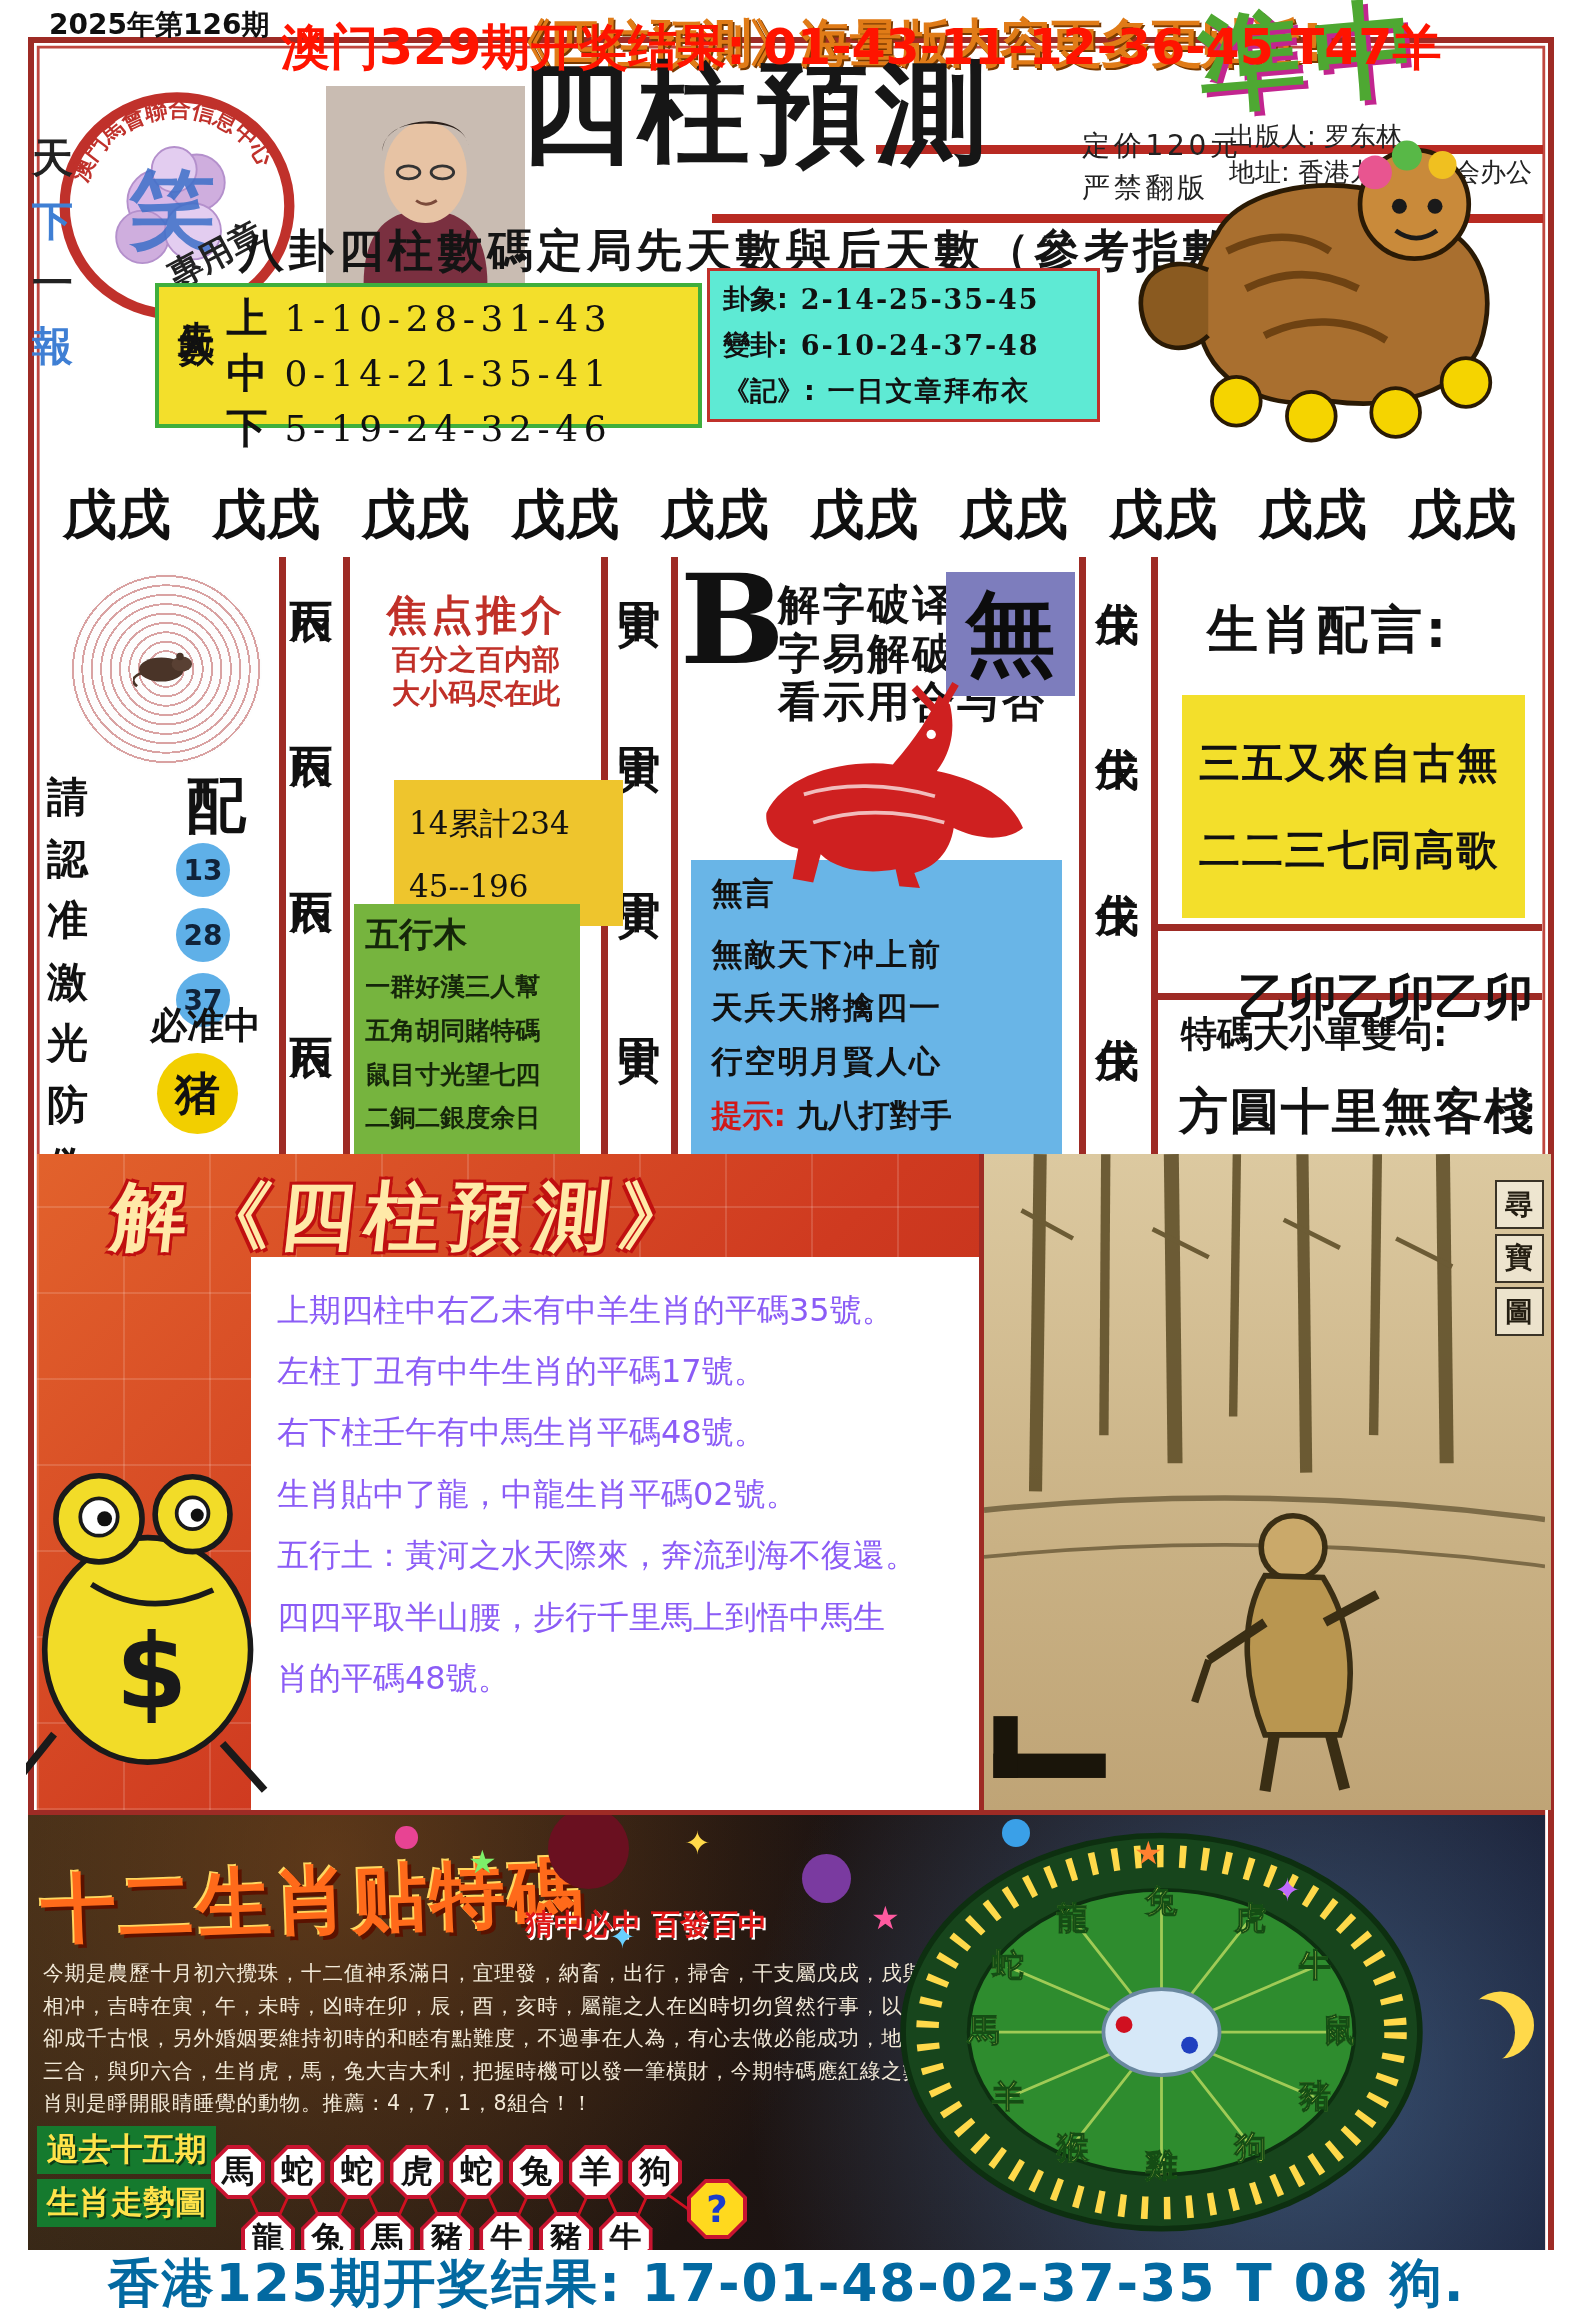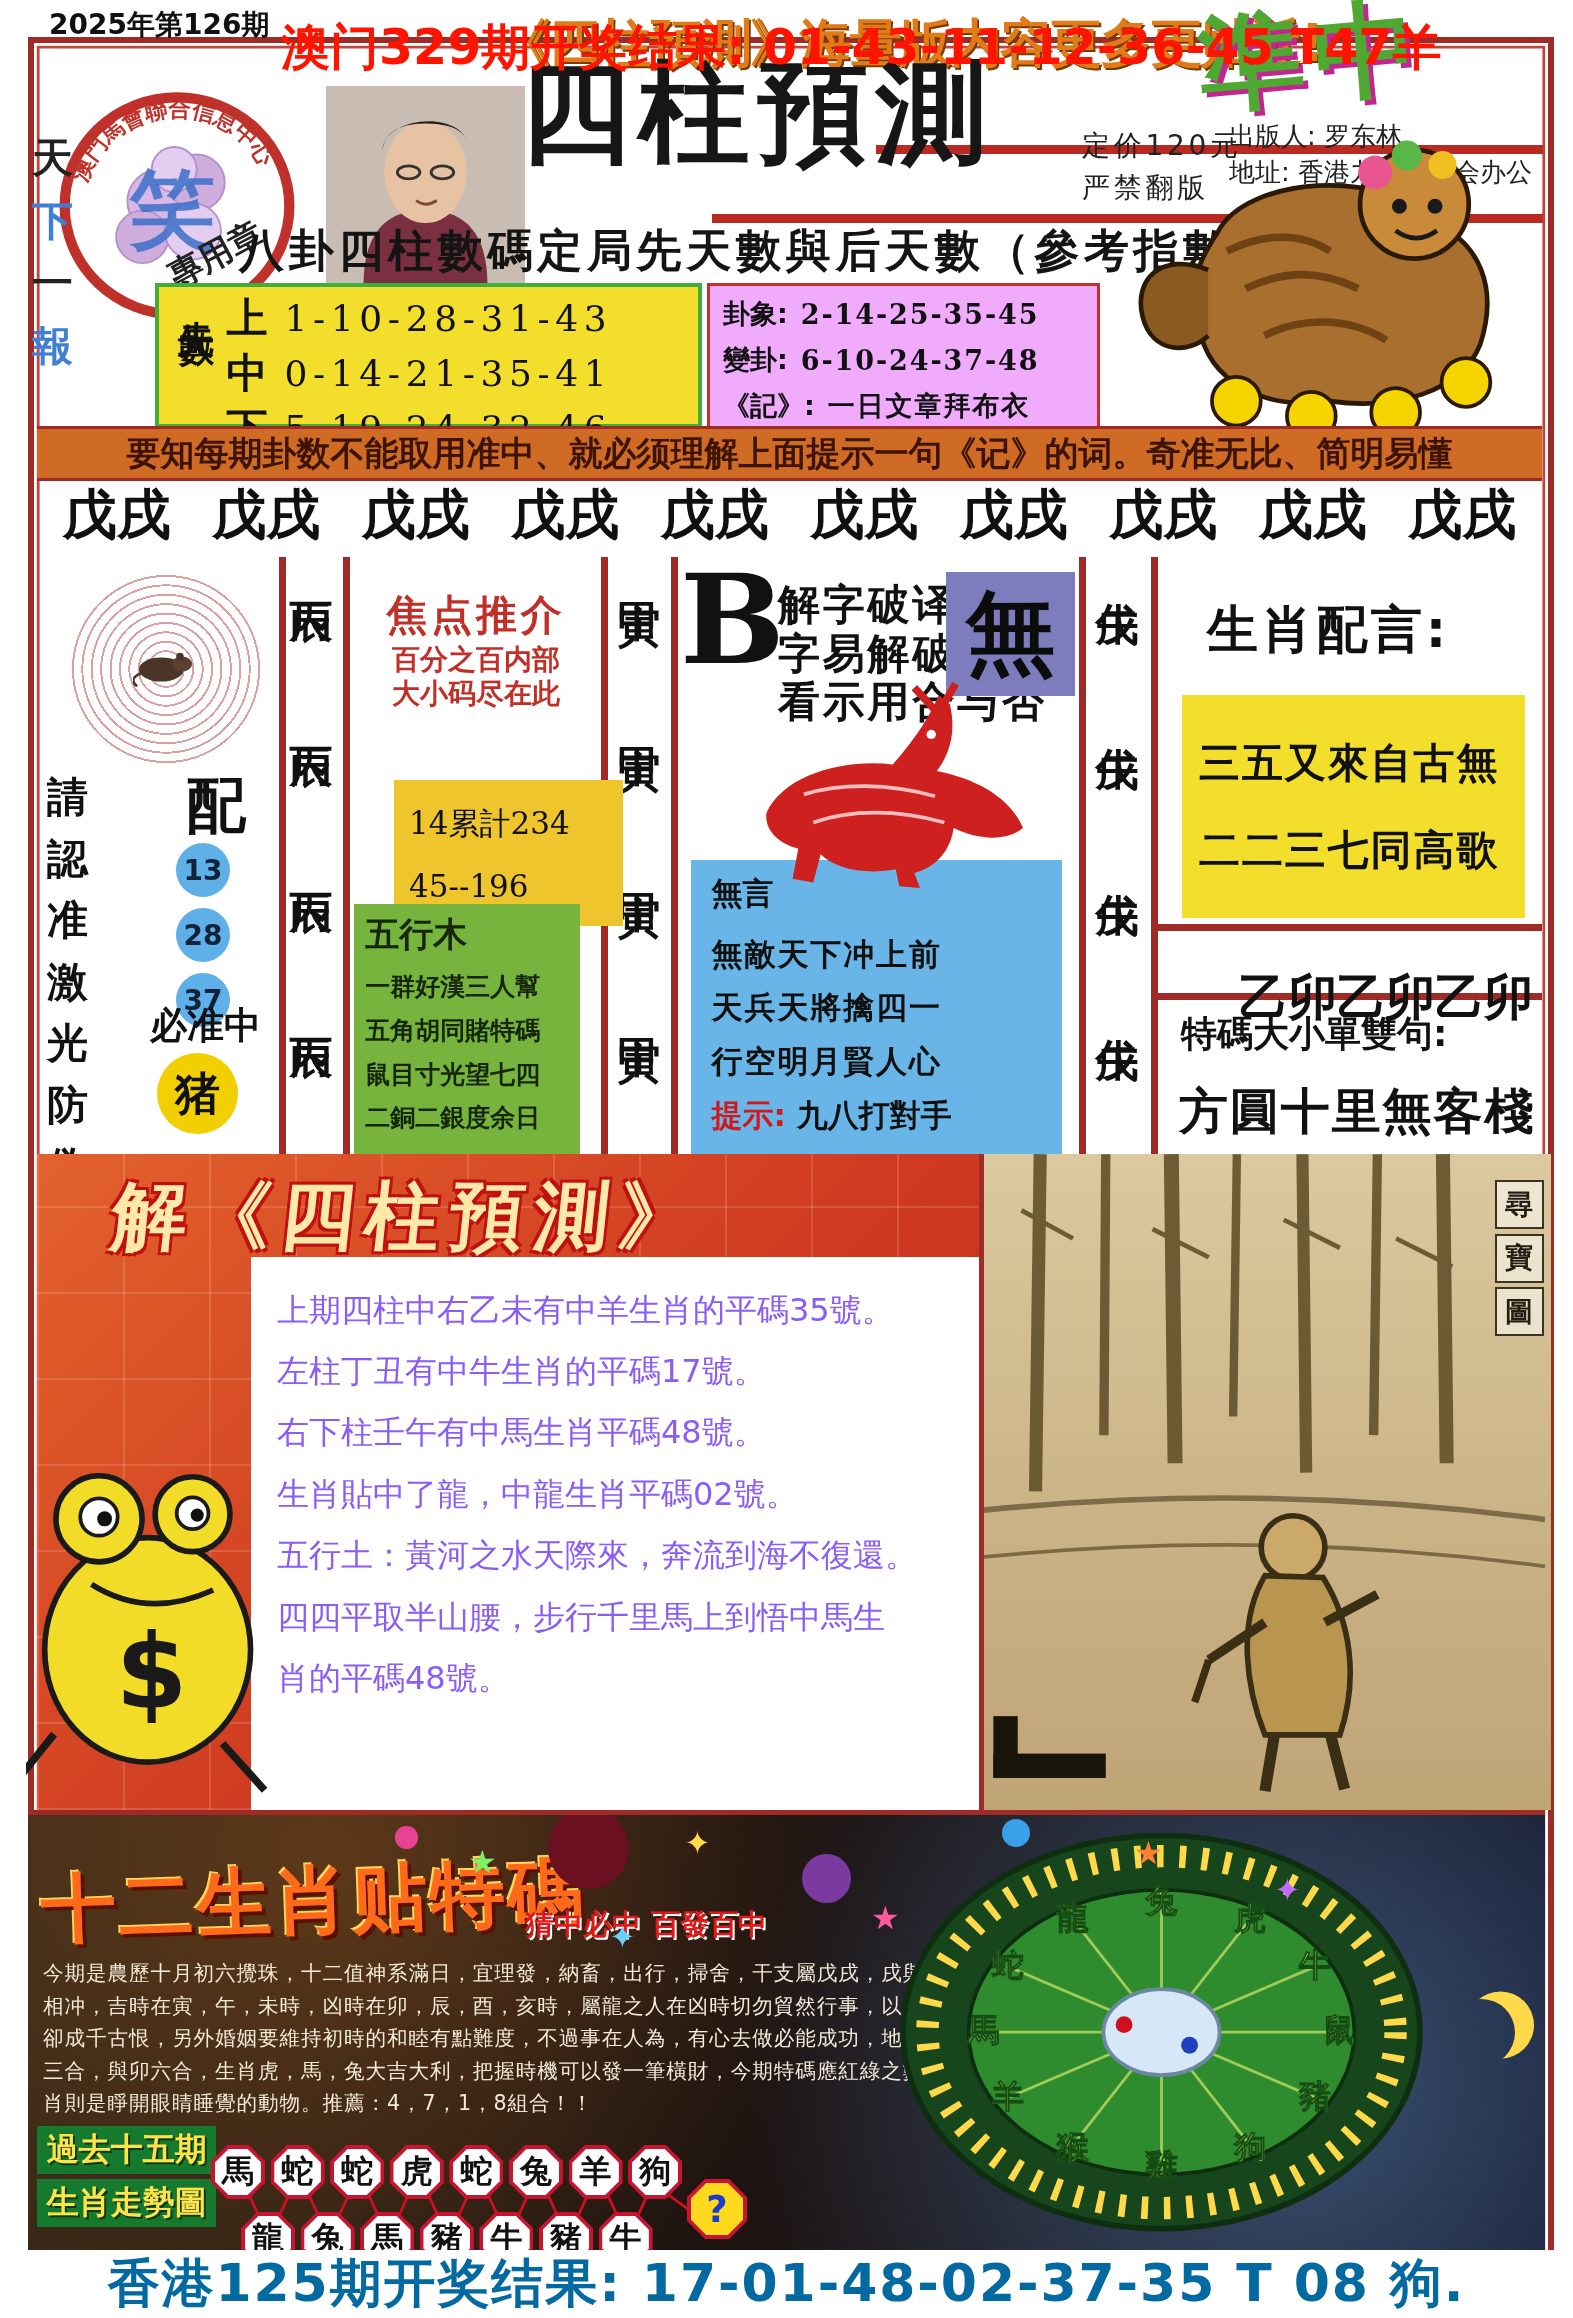--- a/index.html
+++ b/index.html
@@ -38,21 +38,21 @@
   .xt-box{left:155px;top:283px;width:539px;height:137px;background:#f3df2b;border:4.7px solid #3fae3c;
      display:flex;align-items:stretch;z-index:2;}
   .xt-label{writing-mode:vertical-rl;text-orientation:upright;font-size:36px;font-weight:bold;
      padding:3.7px 5.6px 3.7px 13px;letter-spacing:5.6px;font-family:"DejaVu Serif",serif;}
   .xt-rows{flex:1;display:flex;flex-direction:column;justify-content:space-around;padding:3.7px 0;}
   .xt-row{display:flex;align-items:center;gap:17px;}
   .xt-key{font-size:41px;font-weight:bold;font-family:"DejaVu Serif",serif;}
   .xt-nums{font-size:36px;letter-spacing:5.6px;font-family:"DejaVu Serif",serif;}
 
   
-  .gua-box{left:707px;top:283px;width:361px;height:137px;background:#f0abfc;border:3.7px solid #c0312b;
+  .gua-box{left:707px;top:268px;width:361px;height:137px;background:#5eead4;border:3.7px solid #c0312b;
      display:flex;flex-direction:column;justify-content:space-around;padding:5.6px 13px;z-index:2;}
   .gua-line{display:flex;gap:13px;align-items:center;font-size:27px;}
   .gua-key{font-weight:bold;}
   .gua-val{font-family:"DejaVu Serif",serif;letter-spacing:1.9px;font-weight:bold;}
 
   .liondog{left:1077px;top:120px;width:478px;height:328px;z-index:2;}
 
   
   .banner{left:37px;top:426px;width:1505px;height:49px;background:#cf6b24;border-top:3.7px solid #9e2b25;
      border-bottom:3.7px solid #9e2b25;display:flex;align-items:center;justify-content:center;
@@ -294,21 +294,20 @@
       <g stroke="#2a1a05" stroke-width="4">
         <circle cx="170" cy="300" r="26" fill="#f5d400"></circle>
         <circle cx="250" cy="316" r="26" fill="#f5d400"></circle>
         <circle cx="340" cy="312" r="26" fill="#f5d400"></circle>
         <circle cx="415" cy="280" r="26" fill="#f5d400"></circle>
       </g>
       <path d="M140,160 C90,140 60,170 70,210 C80,250 120,250 140,230" fill="#8a5a20" stroke="#2a1a05" stroke-width="5"></path>
     </svg>
   </div>
 
-  <div class="abs banner">要知每期卦数不能取用准中、就必须理解上面提示一句《记》的词。奇准无比、简明易懂</div>
 
   <div class="abs gz-row">
       <span>戊戌</span>
       <span>戊戌</span>
       <span>戊戌</span>
       <span>戊戌</span>
       <span>戊戌</span>
       <span>戊戌</span>
       <span>戊戌</span>
       <span>戊戌</span>

